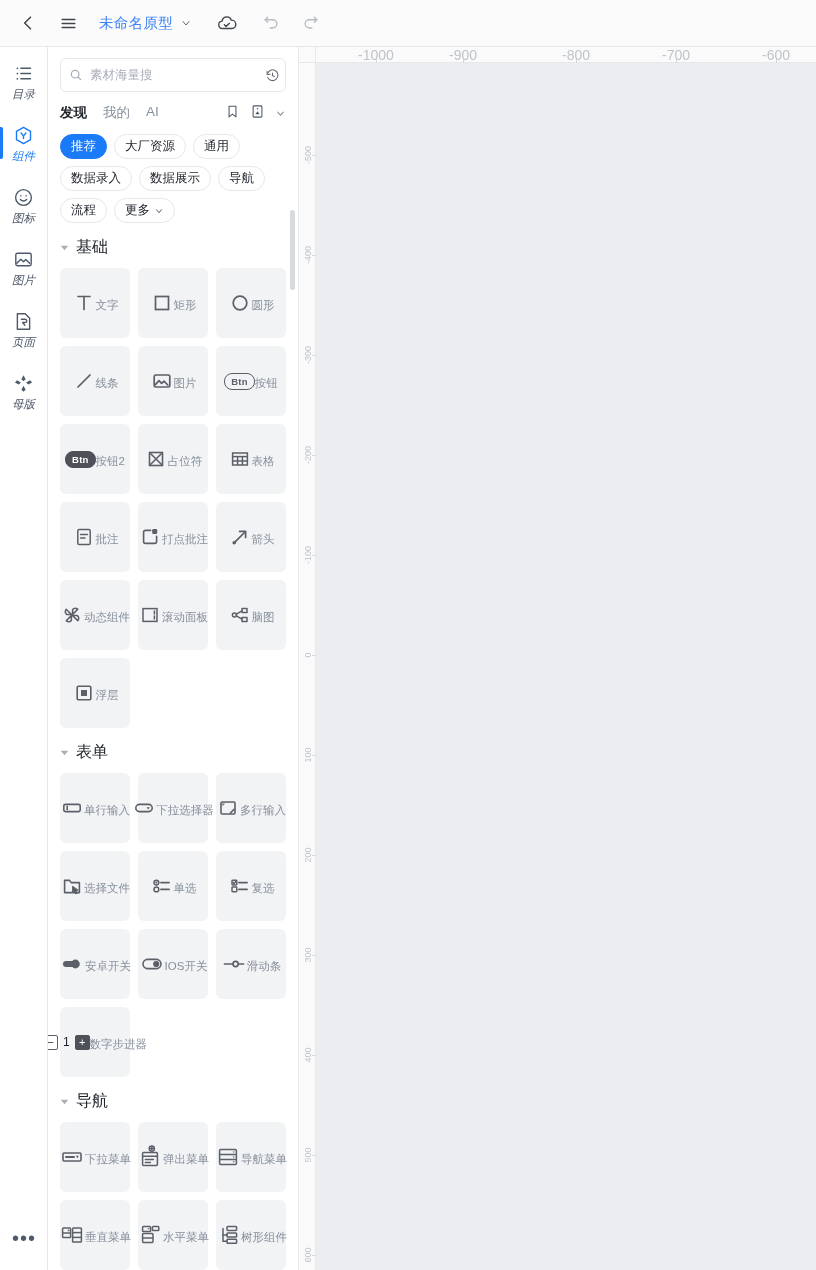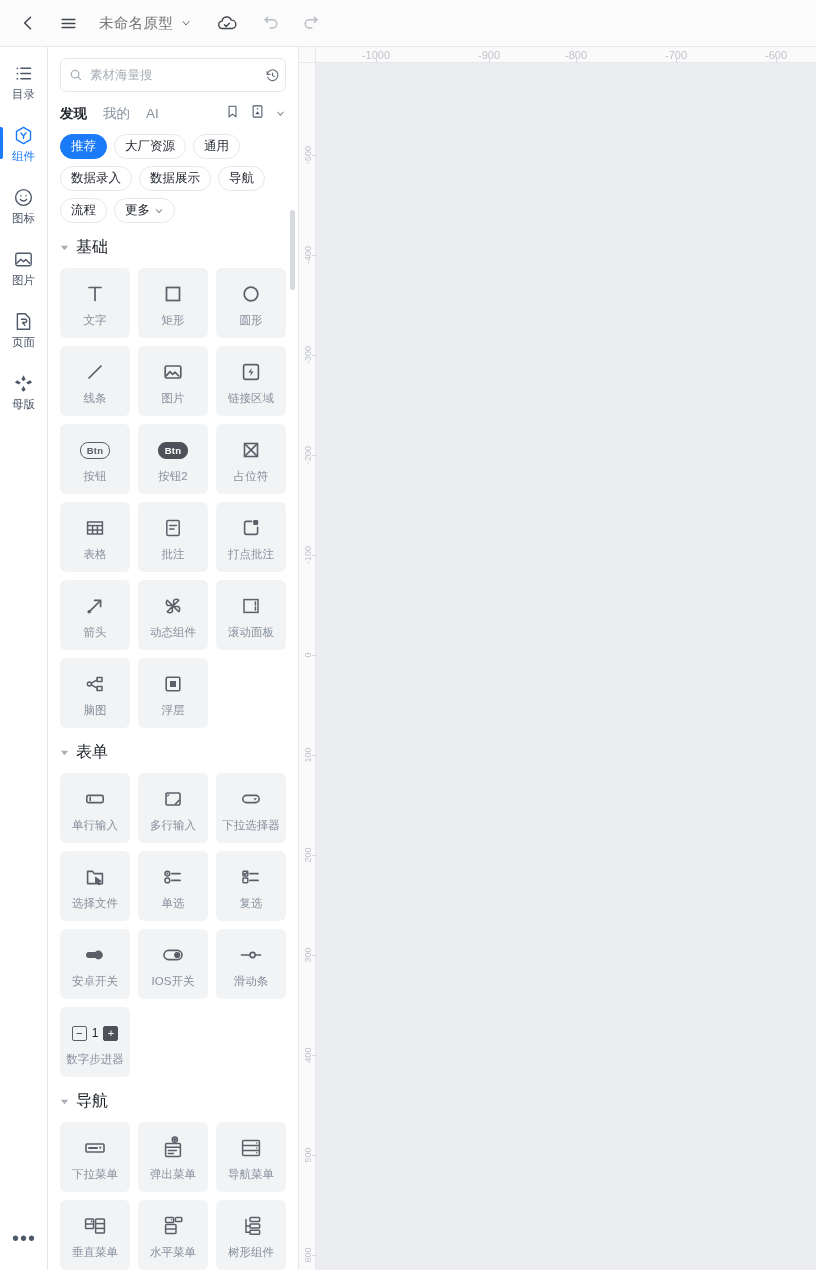--- a/index.html
+++ b/index.html
@@ -17,42 +17,42 @@
     background: #fbfbfc; border-bottom: 1px solid #e6e8eb;
     display: flex; align-items: center;
   }
   .tb-btn {
     width: 34px; height: 34px; display: flex; align-items: center; justify-content: center;
     border-radius: 5px; color: #41464b; flex: none;
   }
   .tb-back { margin-left: 11px; }
   .tb-menu { margin-left: 6px; }
   .doc-title {
-    margin-left: 14px; font-size: 14.5px; color: #737373; letter-spacing: .3px;
+    margin-left: 14px; font-size: 14.5px; color: #3b82f6; letter-spacing: .3px;
     white-space: nowrap;
   }
   .chev { margin-left: 7px; color: #646a73; display: inline-flex; }
   .tb-cloud { margin-left: 18px; }
   .tb-undo { margin-left: 10px; }
   .tb-redo { margin-left: 6px; }
   .tb-undo svg, .tb-redo svg { color: #b7bcc2; }
 
   
   .rail {
     position: absolute; left: 0; top: 47px; width: 48px; height: 1223px;
     background: #fff; border-right: 1px solid #e6e8eb;
     display: flex; flex-direction: column; align-items: center;
   }
   .rail-item {
     position: relative; width: 48px; height: 56px; margin-top: 6px;
     display: flex; flex-direction: column; align-items: center; justify-content: center;
     color: #4e5969;
   }
   .rail-item .r-ico { height: 24px; display: flex; align-items: center; justify-content: center; }
-  .rail-item .r-lbl { font-size: 11.5px; margin-top: 3px; line-height: 1; color: #4e5969; }
+  .rail-item .r-lbl { font-size: 11.5px; margin-top: 3px; line-height: 1; color: #4e5969; font-style: italic; }
   .rail-item.active { color: #1a7af8; }
   .rail-item.active .r-lbl { color: #1a7af8; }
   .rail-item.active::before {
     content: ""; position: absolute; left: 0; top: 12px; width: 3px; height: 32px;
     background: #1a7af8; border-radius: 0 2px 2px 0;
   }
   .rail-more {
     position: absolute; left: 0; bottom: 20px; width: 48px; height: 24px;
     display: flex; align-items: center; justify-content: center;
     color: #4e5969; font-size: 20px; letter-spacing: 1px; line-height: 8px;
@@ -72,21 +72,21 @@
   .searchbox input {
     flex: 1; border: 0; outline: none; font-size: 12.5px; color: #1d2129;
     background: transparent; margin-left: 7px;
     font-family: "Liberation Sans", "DejaVu Sans", sans-serif;
   }
   .searchbox input::placeholder { color: #a9afb8; }
   .s-div { width: 1px; height: 16px; background: #e6e8eb; margin: 0 7px; }
   .s-hist { color: #646a73; display: flex; }
 
   .tabsrow {
-    display: flex; align-items: center; padding: 12px 12px 0 12px;
+    display: flex; padding: 12px 12px 0 12px;
   }
   .ptab { font-size: 13.5px; color: #86909c; margin-right: 16px; }
   .ptab.active { color: #1d2129; font-weight: bold; }
   .tabs-right { margin-left: auto; display: flex; align-items: center; gap: 10px; color: #4e5969; }
   .tabs-right .tr-chev { color: #86909c; }
 
   .chips { padding: 11px 12px 0 12px; display: flex; flex-wrap: wrap; gap: 7px; }
   .chip {
     height: 25px; padding: 0 10px; border-radius: 13px; border: 1px solid #e6e8eb;
     display: inline-flex; align-items: center; font-size: 12.5px; color: #1d2129;
@@ -100,21 +100,21 @@
   }
   .sec-caret { color: #a9afb8; margin-right: 7px; display: inline-flex; }
   .sec-title { font-size: 16px; color: #1d2129; }
 
   .grid {
     display: grid; grid-template-columns: repeat(3, 70px); gap: 8px;
     padding: 6px 12px 0 12px;
   }
   .card {
     width: 70px; height: 70px; background: #f2f3f5; border-radius: 6px;
-    display: flex; flex-direction: column; align-items: center; justify-content: center;
+    display: flex; flex-direction: row; align-items: center; justify-content: center;
   }
   .card .c-ico {
     height: 30px; display: flex; align-items: center; justify-content: center;
     color: #5b6068;
   }
   .card .c-lbl { font-size: 11.5px; color: #86909c; margin-top: 6px; line-height: 1; white-space: nowrap; }
   .btn-pill {
     border: 1.6px solid #5b6068; border-radius: 8px; font-size: 9.5px; color: #5b6068;
     padding: 2px 6px; font-weight: bold; letter-spacing: .2px;
   }
@@ -142,21 +142,21 @@
   }
   .ruler-v {
     position: absolute; left: 0; top: 0; width: 17px; height: 1223px;
     background: #fafafa; border-right: 1px solid #e6e8eb;
   }
   .rh-corner {
     position: absolute; left: 0; top: 0; width: 17px; height: 16px;
     background: #fafafa; z-index: 3; border-right: 1px solid #e6e8eb; border-bottom: 1px solid #e6e8eb;
   }
   .tick-h {
-    position: absolute; top: 0; height: 16px; font-size: 11px; color: #bfc4ca;
+    position: absolute; top: 0; height: 16px; font-size: 14px; color: #bfc4ca;
     transform: translateX(-50%); display: flex; align-items: center; justify-content: center;
     width: 60px;
   }
   .tick-h::after {
     content: ""; position: absolute; bottom: 0; left: 50%; width: 1px; height: 4px; background: #d5d9de;
   }
   .tick-v {
     position: absolute; left: 0; width: 17px; font-size: 9px; color: #bfc4ca;
     transform: translateY(-50%); height: 60px;
     display: flex; align-items: center; justify-content: center;
@@ -404,29 +404,20 @@
       <div class="card">
         <span class="c-ico">
             <svg width="24" height="24" viewBox="0 0 24 24" fill="none" stroke="currentColor" stroke-width="1.7" stroke-linejoin="round">
               <rect x="4.2" y="6" width="15.6" height="12" rx="1.4"></rect>
               <path d="M5.4 15.6 9 11.6l2.6 2.8 2.4-2.2 3.8 3.8" stroke-linecap="round"></path>
             </svg>
           </span>
         <span class="c-lbl">图片</span>
       </div>
 
-      <div class="card">
-        <span class="c-ico">
-            <svg width="24" height="24" viewBox="0 0 24 24" fill="none" stroke="currentColor" stroke-width="1.6" stroke-linejoin="round">
-              <rect x="4.6" y="4.6" width="14.8" height="14.8" rx="2.2"></rect>
-              <path d="M12.8 7.8 9.4 12.6h2.6L11.2 16.2l3.4-4.8H12z" fill="currentColor" stroke="none"></path>
-            </svg>
-          </span>
-        <span class="c-lbl">链接区域</span>
-      </div>
 
       <div class="card">
         <span class="c-ico">
             <span class="btn-pill">Btn</span>
           </span>
         <span class="c-lbl">按钮</span>
       </div>
 
       <div class="card">
         <span class="c-ico">
@@ -554,37 +545,37 @@
             <svg width="24" height="24" viewBox="0 0 24 24" fill="none" stroke="currentColor" stroke-width="1.6" stroke-linecap="round">
               <rect x="3.8" y="8.4" width="16.4" height="7.2" rx="1.6"></rect>
               <line x1="7.2" y1="10.4" x2="7.2" y2="13.6"></line>
             </svg>
           </span>
         <span class="c-lbl">单行输入</span>
       </div>
 
       <div class="card">
         <span class="c-ico">
+            <svg width="24" height="24" viewBox="0 0 24 24" fill="none" stroke="currentColor" stroke-width="1.6">
+              <rect x="3.8" y="8.4" width="16.4" height="7.2" rx="3.6"></rect>
+              <path d="M14.6 11.2h3.2L16.2 13.4z" fill="currentColor" stroke="none"></path>
+            </svg>
+          </span>
+        <span class="c-lbl">下拉选择器</span>
+      </div>
+
+      <div class="card">
+        <span class="c-ico">
             <svg width="24" height="24" viewBox="0 0 24 24" fill="none" stroke="currentColor" stroke-width="1.6" stroke-linejoin="round">
               <rect x="5" y="6" width="14" height="12" rx="1.2"></rect>
               <path d="M6.4 7.4 9 7.4 6.4 10z" fill="currentColor" stroke="none"></path>
               <line x1="14.4" y1="17" x2="18" y2="13.4" stroke-linecap="round"></line>
             </svg>
           </span>
         <span class="c-lbl">多行输入</span>
-      </div>
-
-      <div class="card">
-        <span class="c-ico">
-            <svg width="24" height="24" viewBox="0 0 24 24" fill="none" stroke="currentColor" stroke-width="1.6">
-              <rect x="3.8" y="8.4" width="16.4" height="7.2" rx="3.6"></rect>
-              <path d="M14.6 11.2h3.2L16.2 13.4z" fill="currentColor" stroke="none"></path>
-            </svg>
-          </span>
-        <span class="c-lbl">下拉选择器</span>
       </div>
 
       <div class="card">
         <span class="c-ico">
             <svg width="24" height="24" viewBox="0 0 24 24" fill="none" stroke="currentColor" stroke-width="1.6" stroke-linejoin="round">
               <path d="M4.6 18.6V6.4h5l1.6 2.2h8.2v10z"></path>
               <path d="M12.6 12.2 12.6 19 14.4 17.2 15.8 20 17.2 19.2 15.8 16.6 18.2 16.2z" fill="currentColor" stroke="currentColor" stroke-width="1"></path>
             </svg>
           </span>
         <span class="c-lbl">选择文件</span>
@@ -755,21 +746,21 @@
     </div>
 
     <div class="panel-scroll"></div>
   </div>
 
   <div class="canvas-wrap">
     <div class="board"></div>
 
     <div class="ruler-h">
       <div class="tick-h" style="left:77px">-1000</div>
-      <div class="tick-h" style="left:190px">-900</div>
+      <div class="tick-h" style="left:164px">-900</div>
       <div class="tick-h" style="left:277px">-800</div>
       <div class="tick-h" style="left:377px">-700</div>
       <div class="tick-h" style="left:477px">-600</div>
     </div>
 
     <div class="ruler-v">
       <div class="tick-v" style="top:108px">
           <span>-500</span>
         </div>
       <div class="tick-v" style="top:208px">

